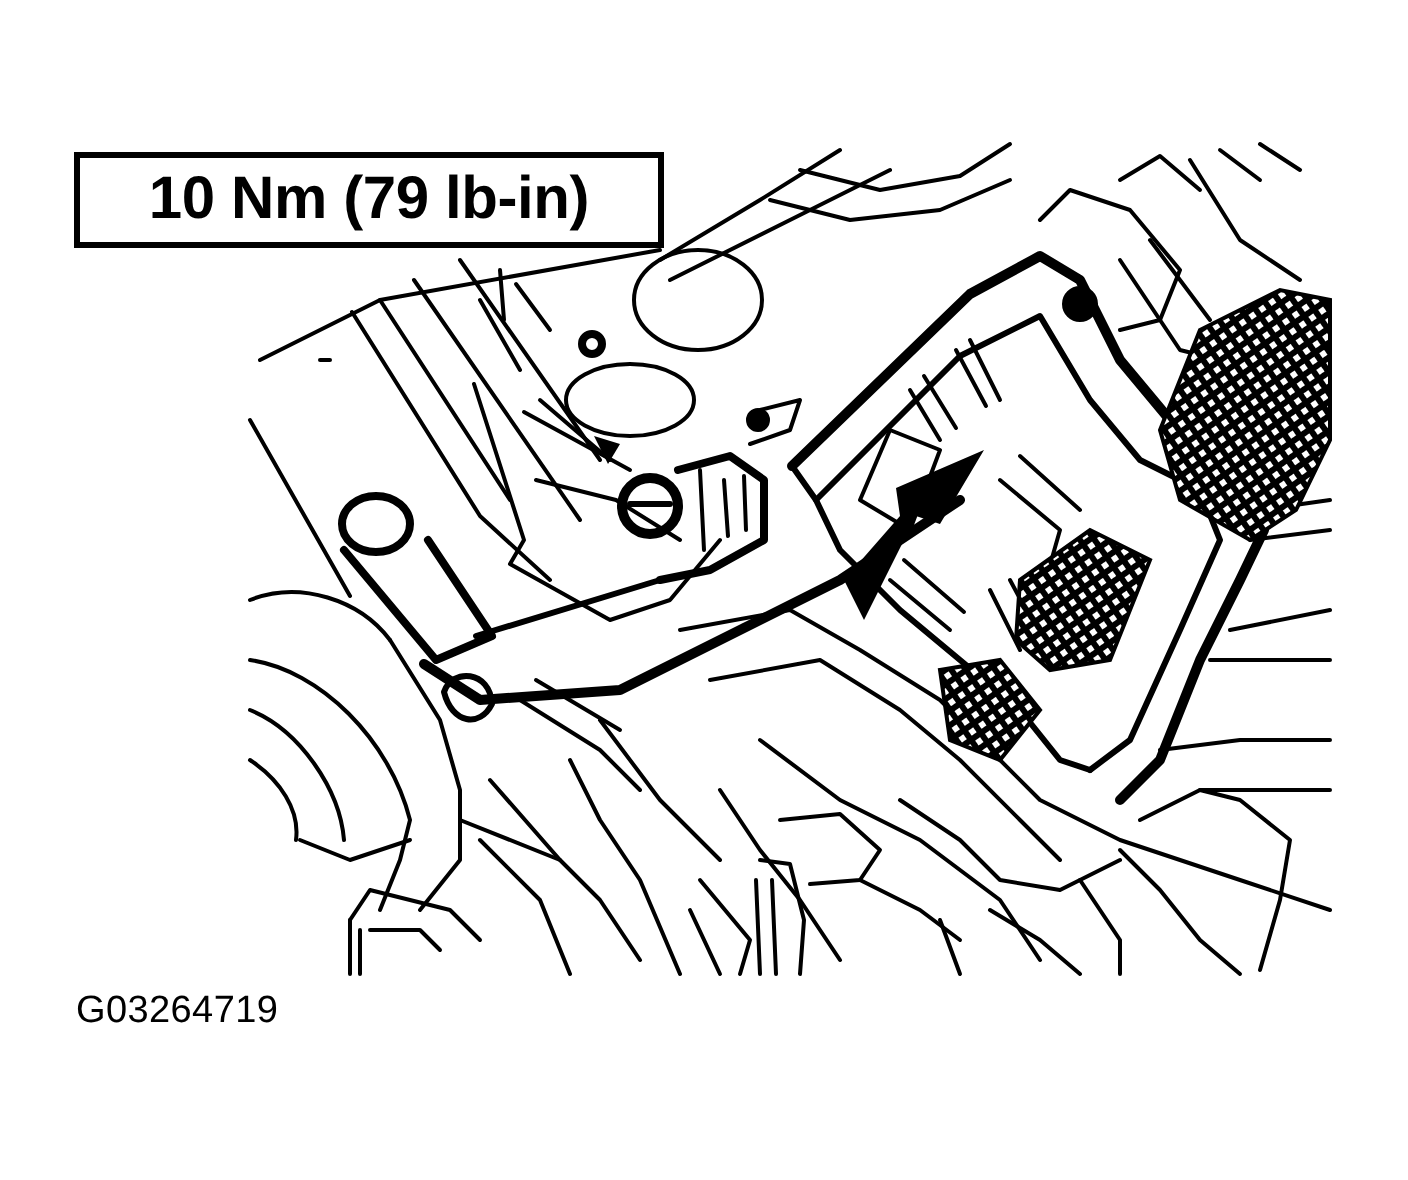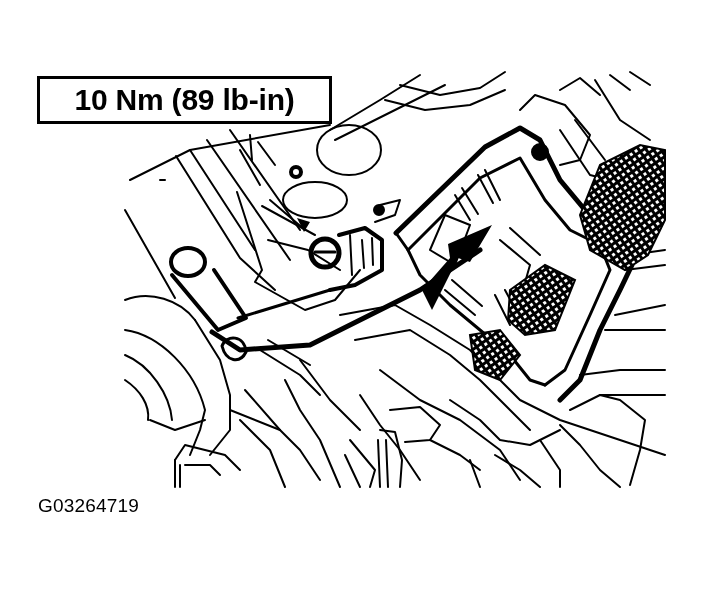--- a/index.html
+++ b/index.html
@@ -184,18 +184,18 @@
 
     <path d="M600 165 L640 145 L665 150 L665 220 L648 255 L625 270 L590 250 L580 215 Z" fill="url(#mesh)" stroke="#000" stroke-width="2"></path>
     <path d="M510 290 L545 265 L575 280 L555 330 L525 335 L508 320 Z" fill="url(#mesh)" stroke="#000" stroke-width="2"></path>
     <path d="M470 335 L500 330 L520 355 L500 380 L475 370 Z" fill="url(#mesh)" stroke="#000" stroke-width="2"></path>
 
     <path d="M422 290 L450 258 L448 244 L492 225 L470 262 L458 258 L432 310 Z" fill="#000"></path>
     <path d="M297 218 L310 222 L304 232 Z" fill="#000"></path>
   </svg>
 
   <div class="callout">
-    <span class="callout-text">10 Nm (89 lb-in)</span>
+    <span class="callout-text">10 Nm (79 lb-in)</span>
   </div>
 
   <div class="figure-id">G03264719</div>
 
 </div>
 
 </body></html>

